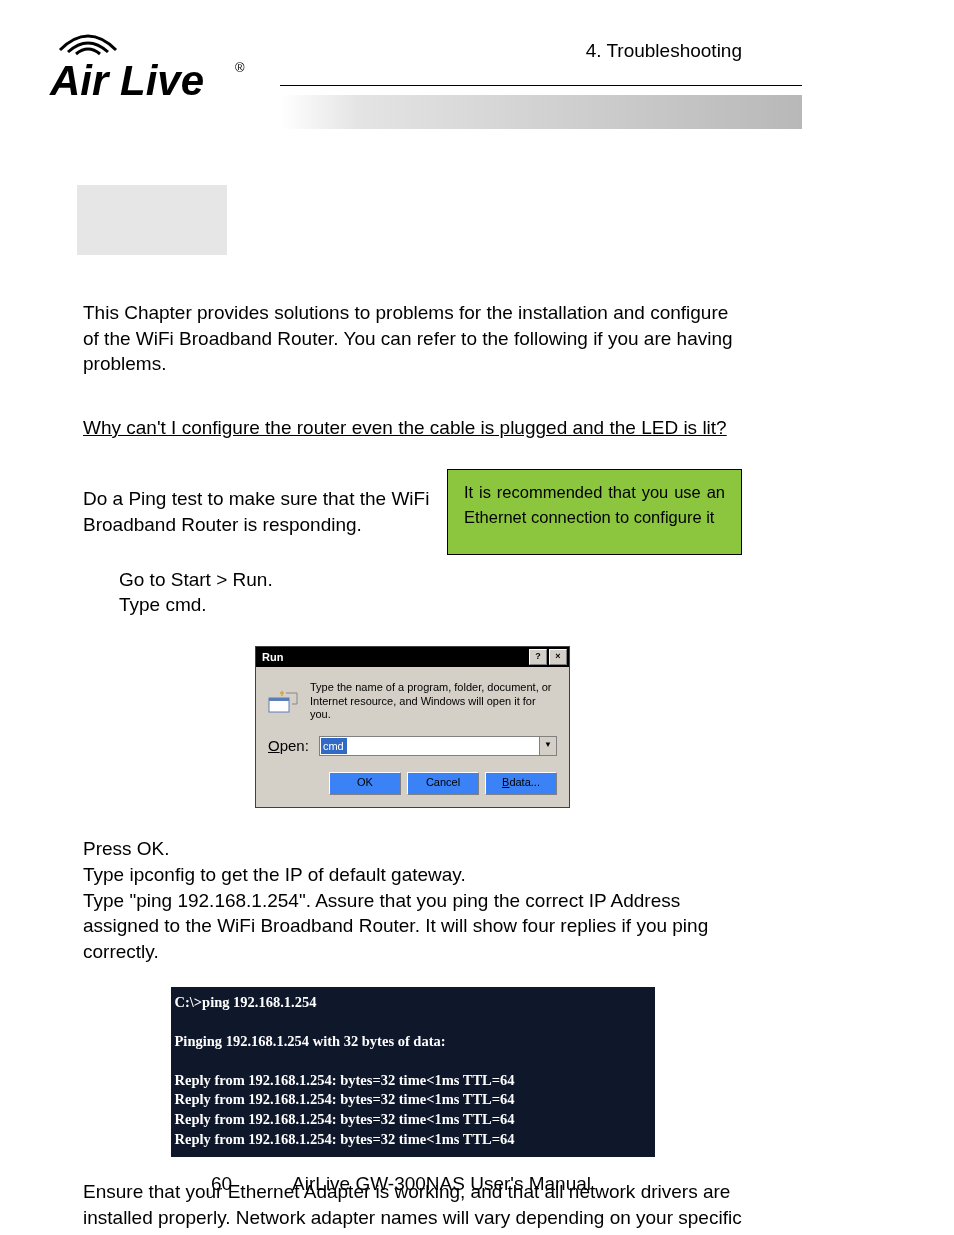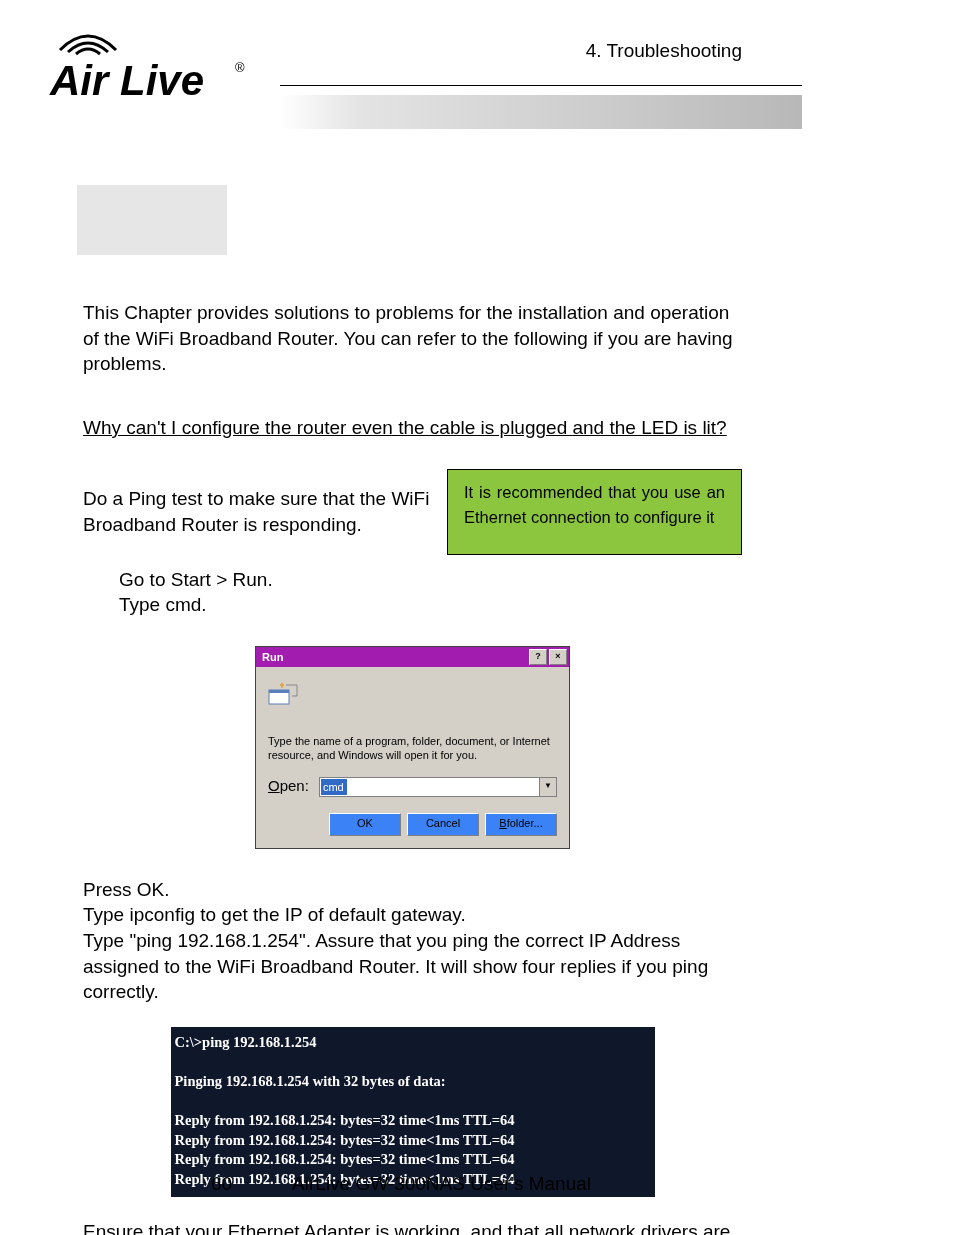--- a/index.html
+++ b/index.html
@@ -96,21 +96,21 @@
   .run-dialog {
     margin: 0 auto 28px auto;
     width: 313px;
     background: #d4d0c8;
     border: 1px solid #404040;
     font-family: Tahoma, sans-serif;
     font-size: 11px;
     color: #000;
   }
   .run-title {
-    background: #a21caf;
+    background: #000000;
     color: #fff;
     display: flex;
     align-items: center;
     justify-content: space-between;
     padding: 2px 2px 2px 6px;
     font-weight: bold;
     font-size: 11px;
     gap: 47px;
   }
   .run-title-btns {
@@ -129,24 +129,23 @@
     text-align: center;
     font-family: Arial;
     font-weight: bold;
     color: #000;
   }
   .run-body {
     padding: 14px 12px 12px 12px;
   }
   .run-msg {
     display: flex;
-    gap: 28px;
-    align-items: flex-start;
+    gap: 12px;
+    align-items: center;
     margin-bottom: 14px;
-    flex-direction: column;
   }
   .run-icon {
     width: 30px;
     height: 26px;
     display: flex;
     align-items: center;
     justify-content: center;
     flex-shrink: 0;
   }
   .run-text {
@@ -252,21 +251,21 @@
     </div>
     <div class="section-label">4.  Troubleshooting</div>
     <div class="header-rule"></div>
     <div class="header-fade"></div>
   </div>
 
   <div class="chapter-box"></div>
 
   <div class="body">
 
-    <div class="para">This Chapter provides solutions to problems for the installation and operation of the WiFi Broadband Router. You can refer to the following if you are having problems.</div>
+    <div class="para">This Chapter provides solutions to problems for the installation and configure of the WiFi Broadband Router. You can refer to the following if you are having problems.</div>
 
     <div class="para headline">Why can't I configure the router even the cable is plugged and the LED is lit?</div>
 
     <div class="two-col">
       <div class="left-col">Do a Ping test to make sure that the WiFi Broadband Router is responding.</div>
       <div class="tip-box">It is recommended that you use an Ethernet connection to configure it</div>
     </div>
 
     <div class="steps">
       <div>Go to Start &gt; Run.</div>
@@ -297,21 +296,21 @@
           <span class="open-label"><u>O</u><span>pen:</span></span>
           <div class="open-input">
             <span class="open-value">cmd</span>
             <span class="open-spacer"></span>
             <span class="dd-btn">▼</span>
           </div>
         </div>
         <div class="run-buttons">
           <div class="dlg-btn">OK</div>
           <div class="dlg-btn">Cancel</div>
-          <div class="dlg-btn"><u>B</u><span>folder...</span></div>
+          <div class="dlg-btn"><u>B</u><span>data...</span></div>
         </div>
       </div>
     </div>
 
     <div>Press OK.</div>
     <div>Type ipconfig to get the IP of default gateway.</div>
     <div class="para">Type "ping 192.168.1.254". Assure that you ping the correct IP Address assigned to the WiFi Broadband Router. It will show four replies if you ping correctly.</div>
 
     <div class="cmd">C:\&gt;ping 192.168.1.254
 

